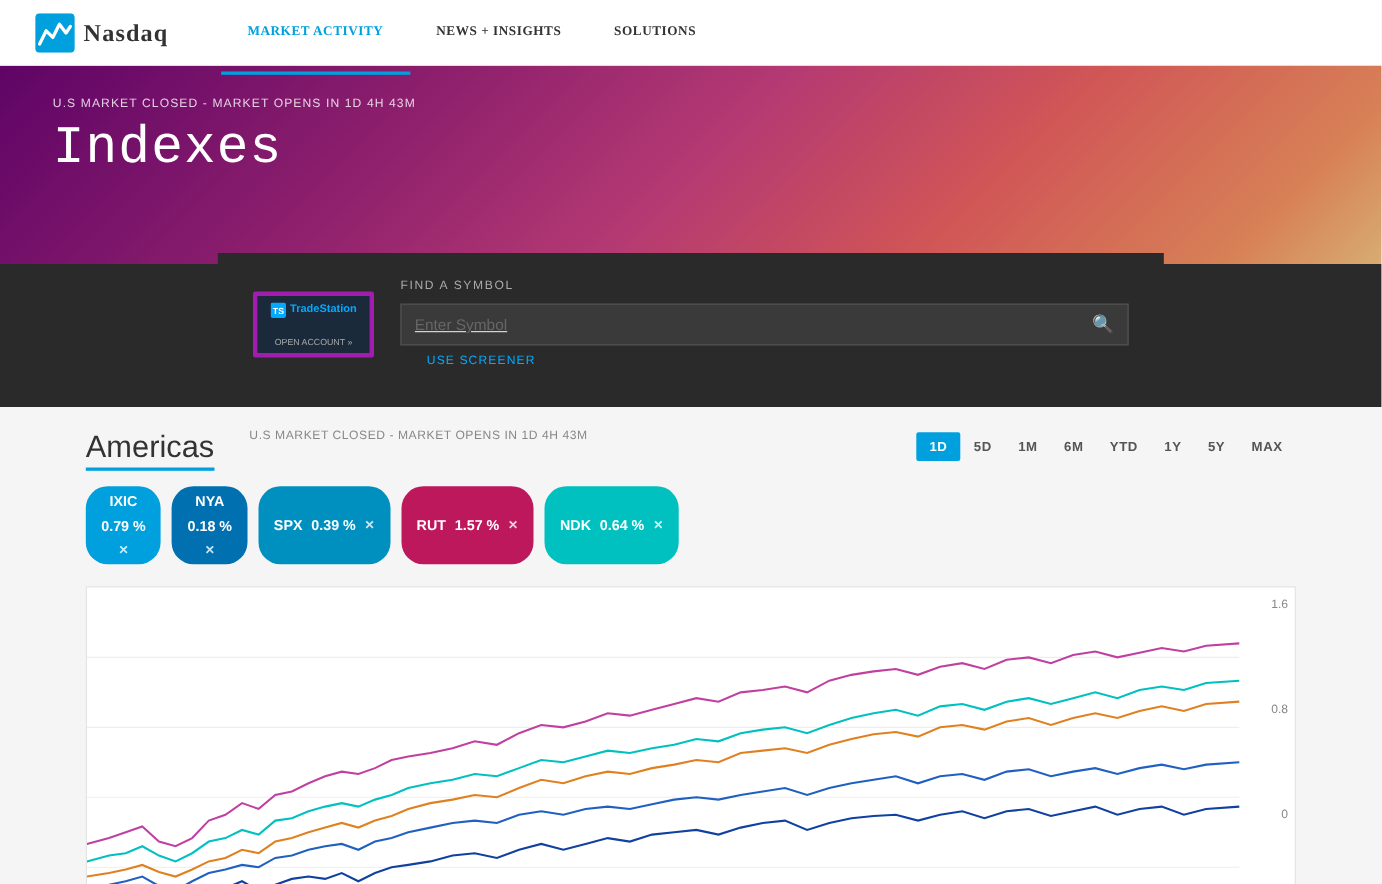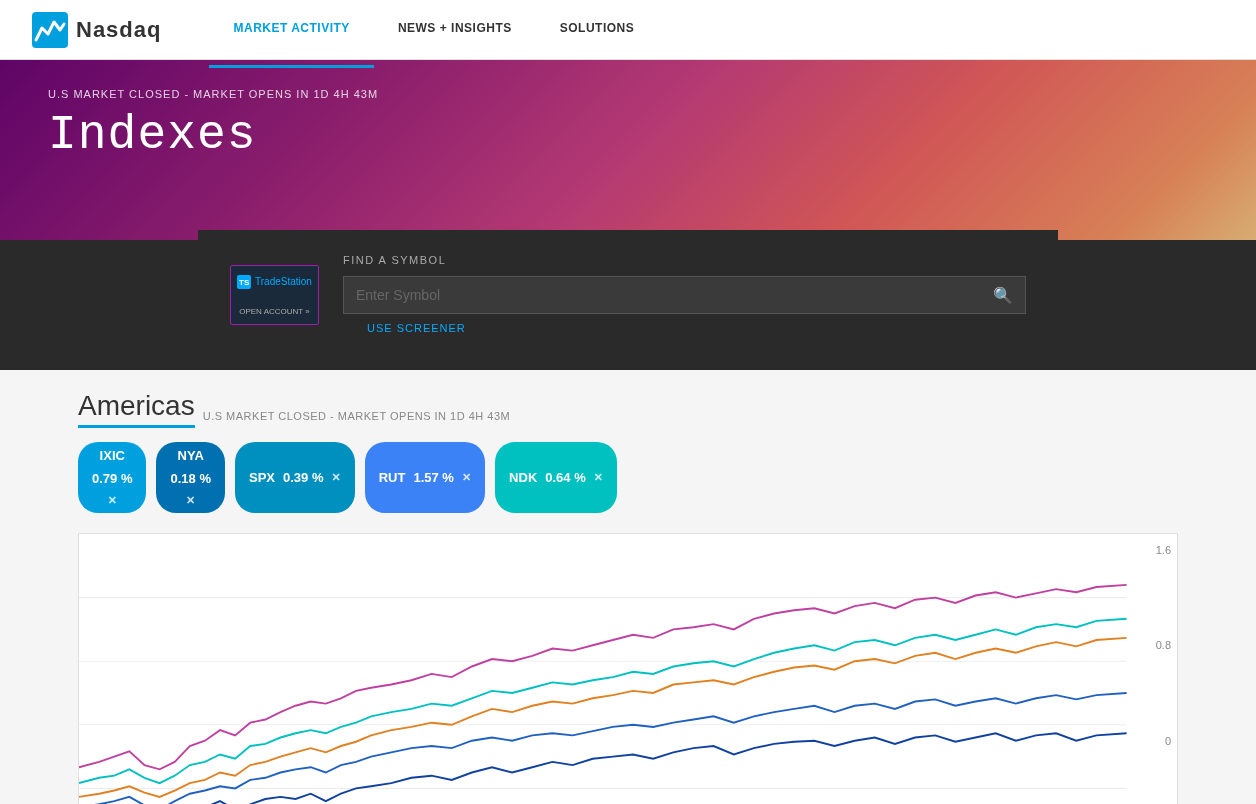--- a/index.html
+++ b/index.html
@@ -7,20 +7,21 @@
 
     
     .header {
       background: #fff;
       display: flex;
       padding: 15px 32px;
       height: 60px;
       border-bottom: 1px solid #e0e0e0;
       position: relative;
       z-index: 10;
+      font-family: Liberation Serif, serif;
     }
     .logo {
       display: flex;
       align-items: center;
       margin-right: 48px;
       text-decoration: none;
     }
     .logo-icon {
       width: 36px;
       height: 36px;
@@ -96,34 +97,34 @@
       display: flex;
       align-items: center;
       gap: 24px;
       max-width: 860px;
       margin: 0 auto;
       position: relative;
       top: -10px;
     }
     .search-ad-inner {
       background: #1a2a3a;
-      width: 89px;
+      width: 110px;
       height: 60px;
       display: flex;
       flex-direction: column;
       align-items: center;
       justify-content: center;
-      border: 1px solid #a21caf;
+      border: 4px solid #a21caf;
       border-radius: 2px;
       cursor: pointer;
     }
     .trade-logo {
       font-size: 10px;
       color: #00aaff;
-      font-weight: normal;
+      font-weight: bold;
     }
     .trade-sub {
       font-size: 8px;
       color: #aaa;
       margin-top: 18px;
     }
     .search-right {
       flex: 1;
     }
     .search-label {
@@ -138,23 +139,24 @@
       align-items: center;
       background: #3a3a3a;
       border: 1px solid #555;
       padding: 0 12px;
     }
     .search-input {
       flex: 1;
       background: transparent;
       border: none;
       outline: none;
-      color: #a3a3a3;
+      color: #e5e5e5;
       font-size: 14px;
       padding: 10px 0;
+      text-decoration: underline;
     }
     .search-input::placeholder { color: #666; }
     .search-icon {
       color: #888;
       font-size: 16px;
       cursor: pointer;
     }
     .screener-link {
       font-size: 11px;
       color: #00aaff;
@@ -175,22 +177,22 @@
 
     
     .section-header {
       display: flex;
       align-items: center;
       justify-content: space-between;
       margin-bottom: 20px;
     }
     .section-title-area {
       display: flex;
-      align-items: flex-end;
-      gap: 8px;
+      align-items: flex-start;
+      gap: 32px;
     }
     .section-underline {
       position: relative;
     }
     .section-underline::after {
       content: '';
       position: absolute;
       bottom: -6px;
       left: 0;
       width: 100%;
@@ -247,21 +249,21 @@
       cursor: pointer;
     }
     .index-tag .close-x {
       font-size: 11px;
       opacity: 0.8;
       cursor: pointer;
     }
     .tag-ixic { background: #00a0df; flex-direction: column; }
     .tag-nya  { background: #0070b0; flex-direction: column; }
     .tag-spx  { background: #0090c0; }
-    .tag-rut  { background: #3b82f6; }
+    .tag-rut  { background: #be185d; }
     .tag-ndk  { background: #00c0c0; }
 
     
     .chart-container {
       background: #fff;
       border: 1px solid #e0e0e0;
       position: relative;
       height: 320px;
       overflow: hidden;
     }
@@ -335,20 +337,30 @@
 
 <div class="main">
 
   <div class="section-header">
     <div class="section-title-area">
       <div class="section-underline">
         <span class="section-title">Americas</span>
       </div>
       <span class="section-subtitle">U.S MARKET CLOSED - MARKET OPENS IN 1D 4H 43M</span>
     </div>
+    <div class="time-controls">
+      <button class="time-btn active">1D</button>
+      <button class="time-btn">5D</button>
+      <button class="time-btn">1M</button>
+      <button class="time-btn">6M</button>
+      <button class="time-btn">YTD</button>
+      <button class="time-btn">1Y</button>
+      <button class="time-btn">5Y</button>
+      <button class="time-btn">MAX</button>
+    </div>
   </div>
 
   <div class="index-tags">
     <div class="index-tag tag-ixic">
       <span>IXIC</span>
       <span>0.79 %</span>
       <span class="close-x">✕</span>
     </div>
     <div class="index-tag tag-nya">
       <span>NYA</span>

